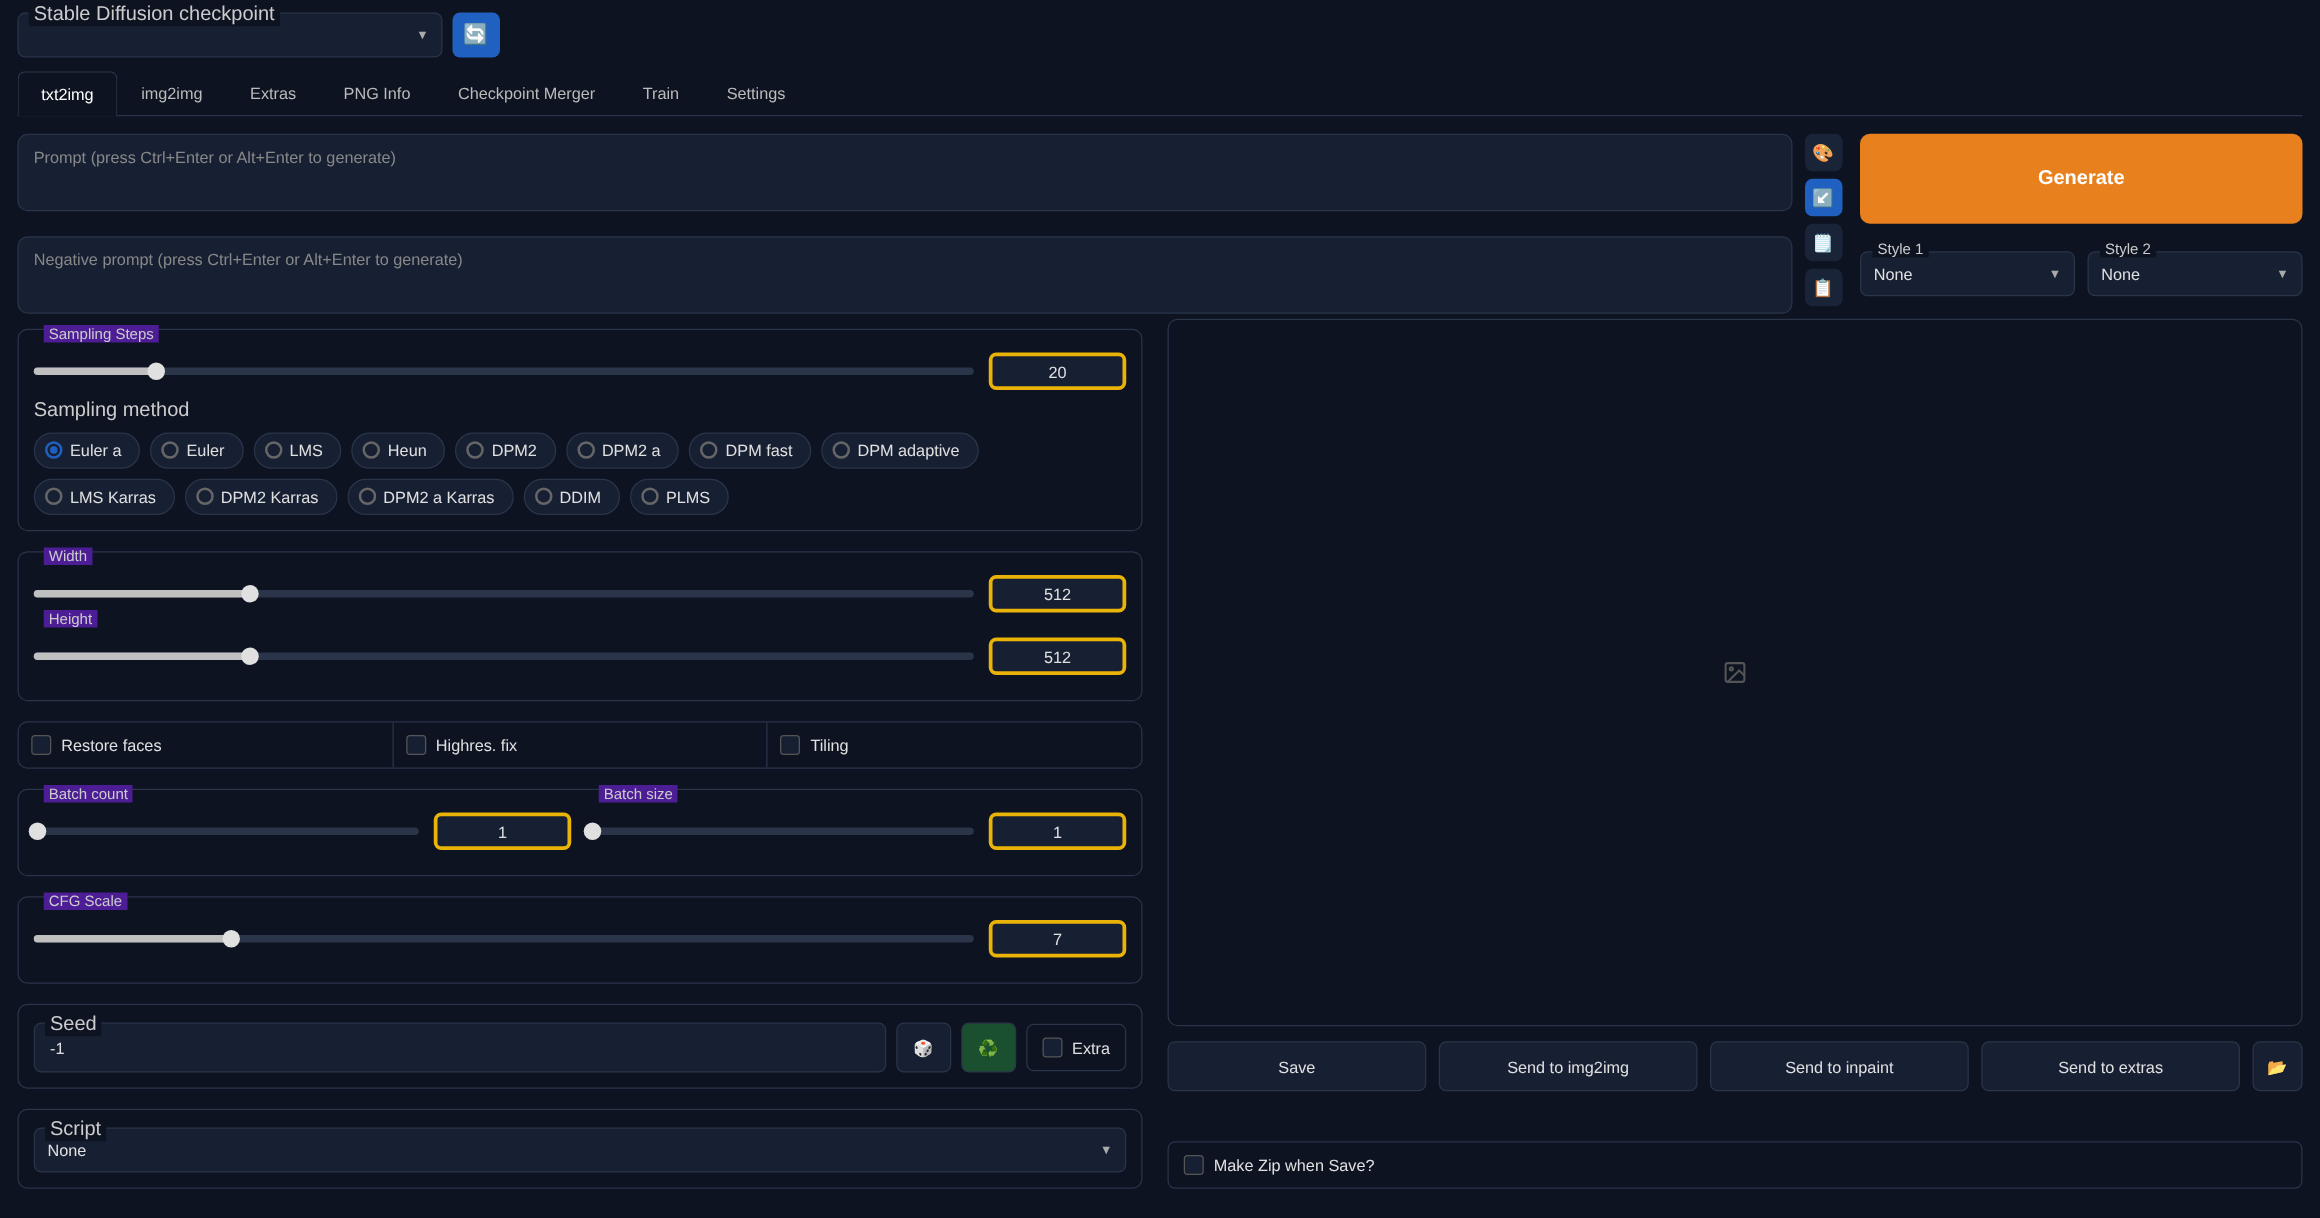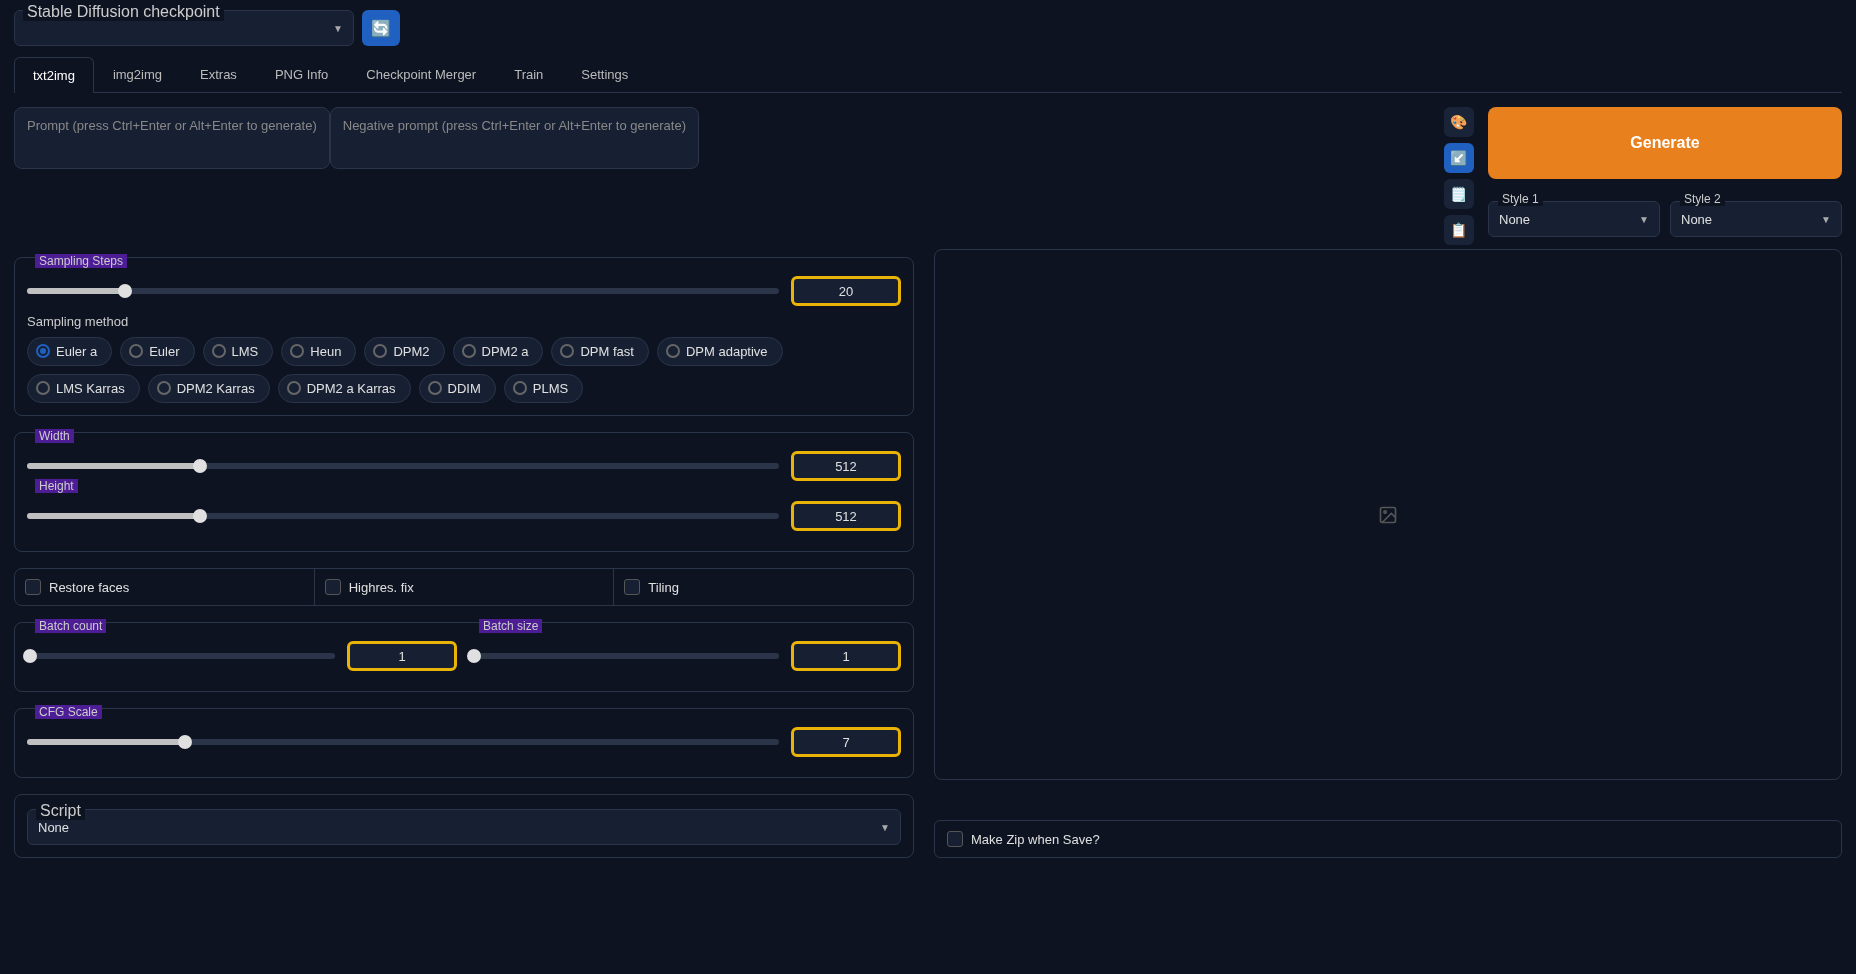--- a/index.html
+++ b/index.html
@@ -49,21 +49,21 @@
 .tab.active {
   color: #fff;
   border-color: #2a3549;
   background: #0d1321;
   position: relative;
   top: 1px;
 }
 .main-columns { display: flex; gap: 14px; }
 .left-col { width: 1460px; display: flex; flex-direction: column; gap: 10px; }
 .prompt-row { display: flex; gap: 10px; align-items: flex-start; }
-.prompt-stack { flex: 1; display: flex; flex-direction: row; }
+.prompt-stack { flex: 1; display: flex; flex-direction: column; gap: 20px; }
 .textarea-box {
   background: #172033;
   border: 1px solid #2a3549;
   border-radius: 8px;
   height: 62px;
   padding: 10px 12px;
   color: #888;
   font-size: 13px;
 }
 .side-btns { display: flex; flex-direction: column; gap: 6px; }
@@ -117,21 +117,21 @@
   width: 110px;
   background: #172033;
   border: 3px solid #eab308;
   border-radius: 6px;
   height: 30px;
   text-align: center;
   display: flex; align-items: center; justify-content: center;
   font-size: 13px;
 }
 .radio-group { display: flex; flex-wrap: wrap; gap: 8px; margin-top: 8px; }
-.radio-group-label { font-size: 13px; color: #ccc; margin-bottom: 4px; display: block; }
+.radio-group-label { font-size: 16px; color: #ccc; margin-bottom: 4px; display: block; }
 .radio-item {
   background: #172033;
   border: 1px solid #2a3549;
   border-radius: 16px;
   padding: 6px 14px 6px 8px;
   display: flex; align-items: flex-start; gap: 6px;
   cursor: pointer;
   font-size: 13px;
 }
 .radio-dot {
@@ -436,37 +436,72 @@
         <div class="slider-track">
           <div class="slider-fill" style="width:21%"></div>
           <div class="slider-thumb" style="left:21%"></div>
         </div>
         <div class="num-input">
             <span>7</span>
           </div>
       </div>
     </div>
 
+    <div class="param-group">
+      <div class="seed-row">
+        <div class="seed-input labeled">
+          <span class="field-label">Seed</span>
+          <span>-1</span>
+        </div>
+        <div class="seed-btn">
+            <span>🎲</span>
+          </div>
+        <div class="seed-btn green">
+            <span>♻️</span>
+          </div>
+        <div class="extra-box">
+          <div class="checkbox"></div>
+          <span>Extra</span>
+        </div>
+      </div>
+    </div>
 
     <div class="param-group">
       <div class="select-wrap labeled" style="width:100%;">
         <span class="field-label">Script</span>
         <span>None</span>
         <span class="chevron">▼</span>
       </div>
     </div>
 
   </div>
 
   <div class="bottom-right">
     <div class="output-box">
       <svg width="20" height="20" viewBox="0 0 24 24" fill="none" stroke="#555" stroke-width="2">
         <rect x="3" y="3" width="18" height="18" rx="2"></rect>
         <circle cx="8.5" cy="8.5" r="1.5"></circle>
         <path d="M21 15l-5-5L5 21"></path>
       </svg>
     </div>
+    <div class="btn-row">
+      <div class="action-btn">
+          <span>Save</span>
+        </div>
+      <div class="action-btn">
+          <span>Send to img2img</span>
+        </div>
+      <div class="action-btn">
+          <span>Send to inpaint</span>
+        </div>
+      <div class="action-btn">
+          <span>Send to extras</span>
+        </div>
+      <div class="folder-btn">
+          <span>📂</span>
+        </div>
+    </div>
     <div class="zip-row">
       <div class="checkbox"></div>
       <span>Make Zip when Save?</span>
     </div>
   </div>
 </div>
 
 </body></html>

